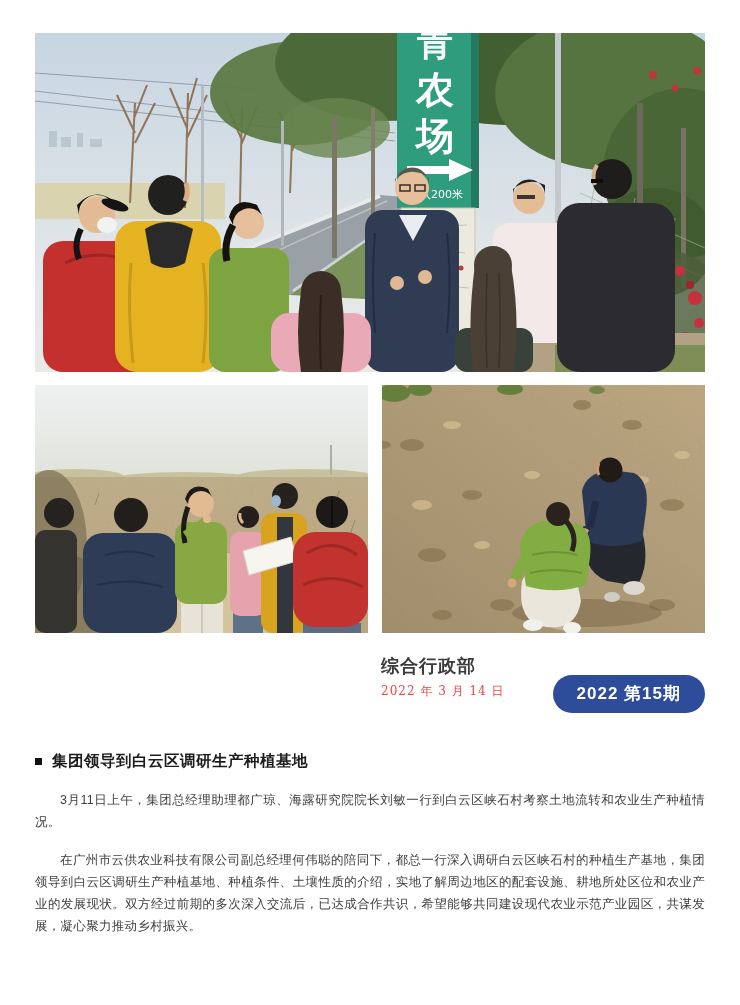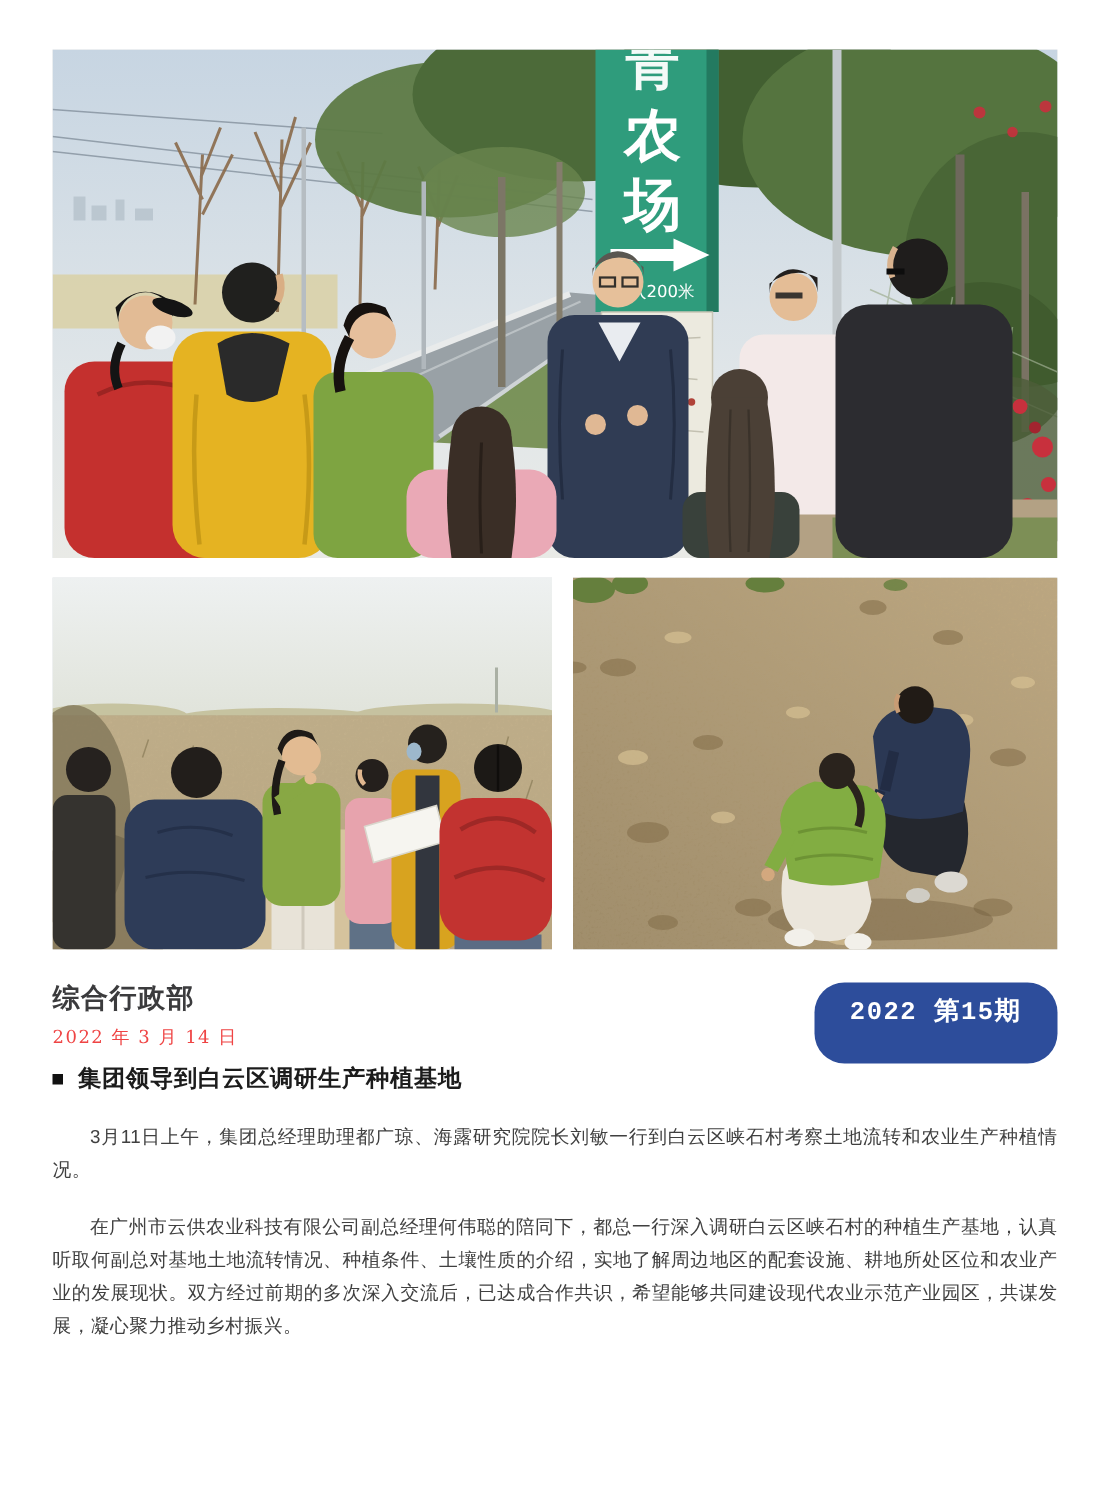--- a/index.html
+++ b/index.html
@@ -10,37 +10,37 @@
   }
   .page{width:740px;height:1005px;background:#ffffff;box-sizing:border-box;padding:33px 35px 0 35px;}
   figure{margin:0;padding:0;}
   .photo{display:block;overflow:hidden;background:#dfe3e5;}
   .photo svg{display:block;}
   .photo-top{width:670px;height:339px;}
   .photo-row{display:flex;gap:14px;margin-top:13px;}
   .photo-left{width:333px;height:248px;}
   .photo-right{width:323px;height:248px;}
 
-  .meta-row{display:flex;justify-content:space-between;align-items:flex-start;margin-top:22px;gap:48px;}
+  .meta-row{display:flex;justify-content:flex-end;align-items:flex-start;margin-top:22px;gap:48px;}
   .dept{
     font-family:"DejaVu Serif","Liberation Serif",serif;
     font-size:18px;font-weight:700;color:#3b3b3d;letter-spacing:1px;line-height:1.25;
   }
   .date{
     font-family:"DejaVu Serif","Liberation Serif",serif;
     font-size:12px;color:#ef4444;margin-top:5px;letter-spacing:1px;
   }
   .issue-badge{
     background:#2d4d9b;color:#ffffff;border-radius:20px;
-    font-family:Liberation Mono, monospace;
+    font-family:Liberation Sans, sans-serif;
     font-weight:700;font-size:17px;letter-spacing:1px;
-    padding:7px 24px 24px;margin-top:0;white-space:nowrap;
-  }
-
-  .article{}
+    padding:7px 24px 8px;margin-top:20px;white-space:nowrap;
+  }
+
+  .article{margin-top:38px;}
   .article-title{
     display:flex;align-items:center;margin:0;
     font-size:15.5px;font-weight:700;color:#1c1c1c;letter-spacing:0.5px;
   }
   .title-bullet{width:7px;height:7px;background:#111111;margin-right:10px;flex:0 0 auto;}
   .article p{
     margin:16px 0 0;text-indent:2em;text-align:justify;
     font-size:12.5px;line-height:22px;color:#404040;letter-spacing:0.3px;
   }
   .article p:first-of-type{margin-top:17px;}
@@ -416,16 +416,16 @@
     </div>
     <div class="issue-badge">2022 第15期</div>
   </div>
 
   <div class="article">
     <h1 class="article-title">
       <span class="title-bullet"></span>
       <span>集团领导到白云区调研生产种植基地</span>
     </h1>
     <p>3月11日上午，集团总经理助理都广琼、海露研究院院长刘敏一行到白云区峡石村考察土地流转和农业生产种植情况。</p>
-    <p>在广州市云供农业科技有限公司副总经理何伟聪的陪同下，都总一行深入调研白云区峡石村的种植生产基地，认真听取何副总对基地土地流转情况、种植条件、土壤性质的介绍，实地了解周边地区的配套设施、耕地所处区位和农业产业的发展现状。双方经过前期的多次深入交流后，已达成合作共识，希望能够共同建设现代农业示范产业园区，共谋发展，凝心聚力推动乡村振兴。</p>
+    <p>在广州市云供农业科技有限公司副总经理何伟聪的陪同下，都总一行深入调研白云区峡石村的种植生产基地，集团领导到白云区调研生产种植基地、种植条件、土壤性质的介绍，实地了解周边地区的配套设施、耕地所处区位和农业产业的发展现状。双方经过前期的多次深入交流后，已达成合作共识，希望能够共同建设现代农业示范产业园区，共谋发展，凝心聚力推动乡村振兴。</p>
   </div>
 
 </div>
 
 </body></html>

